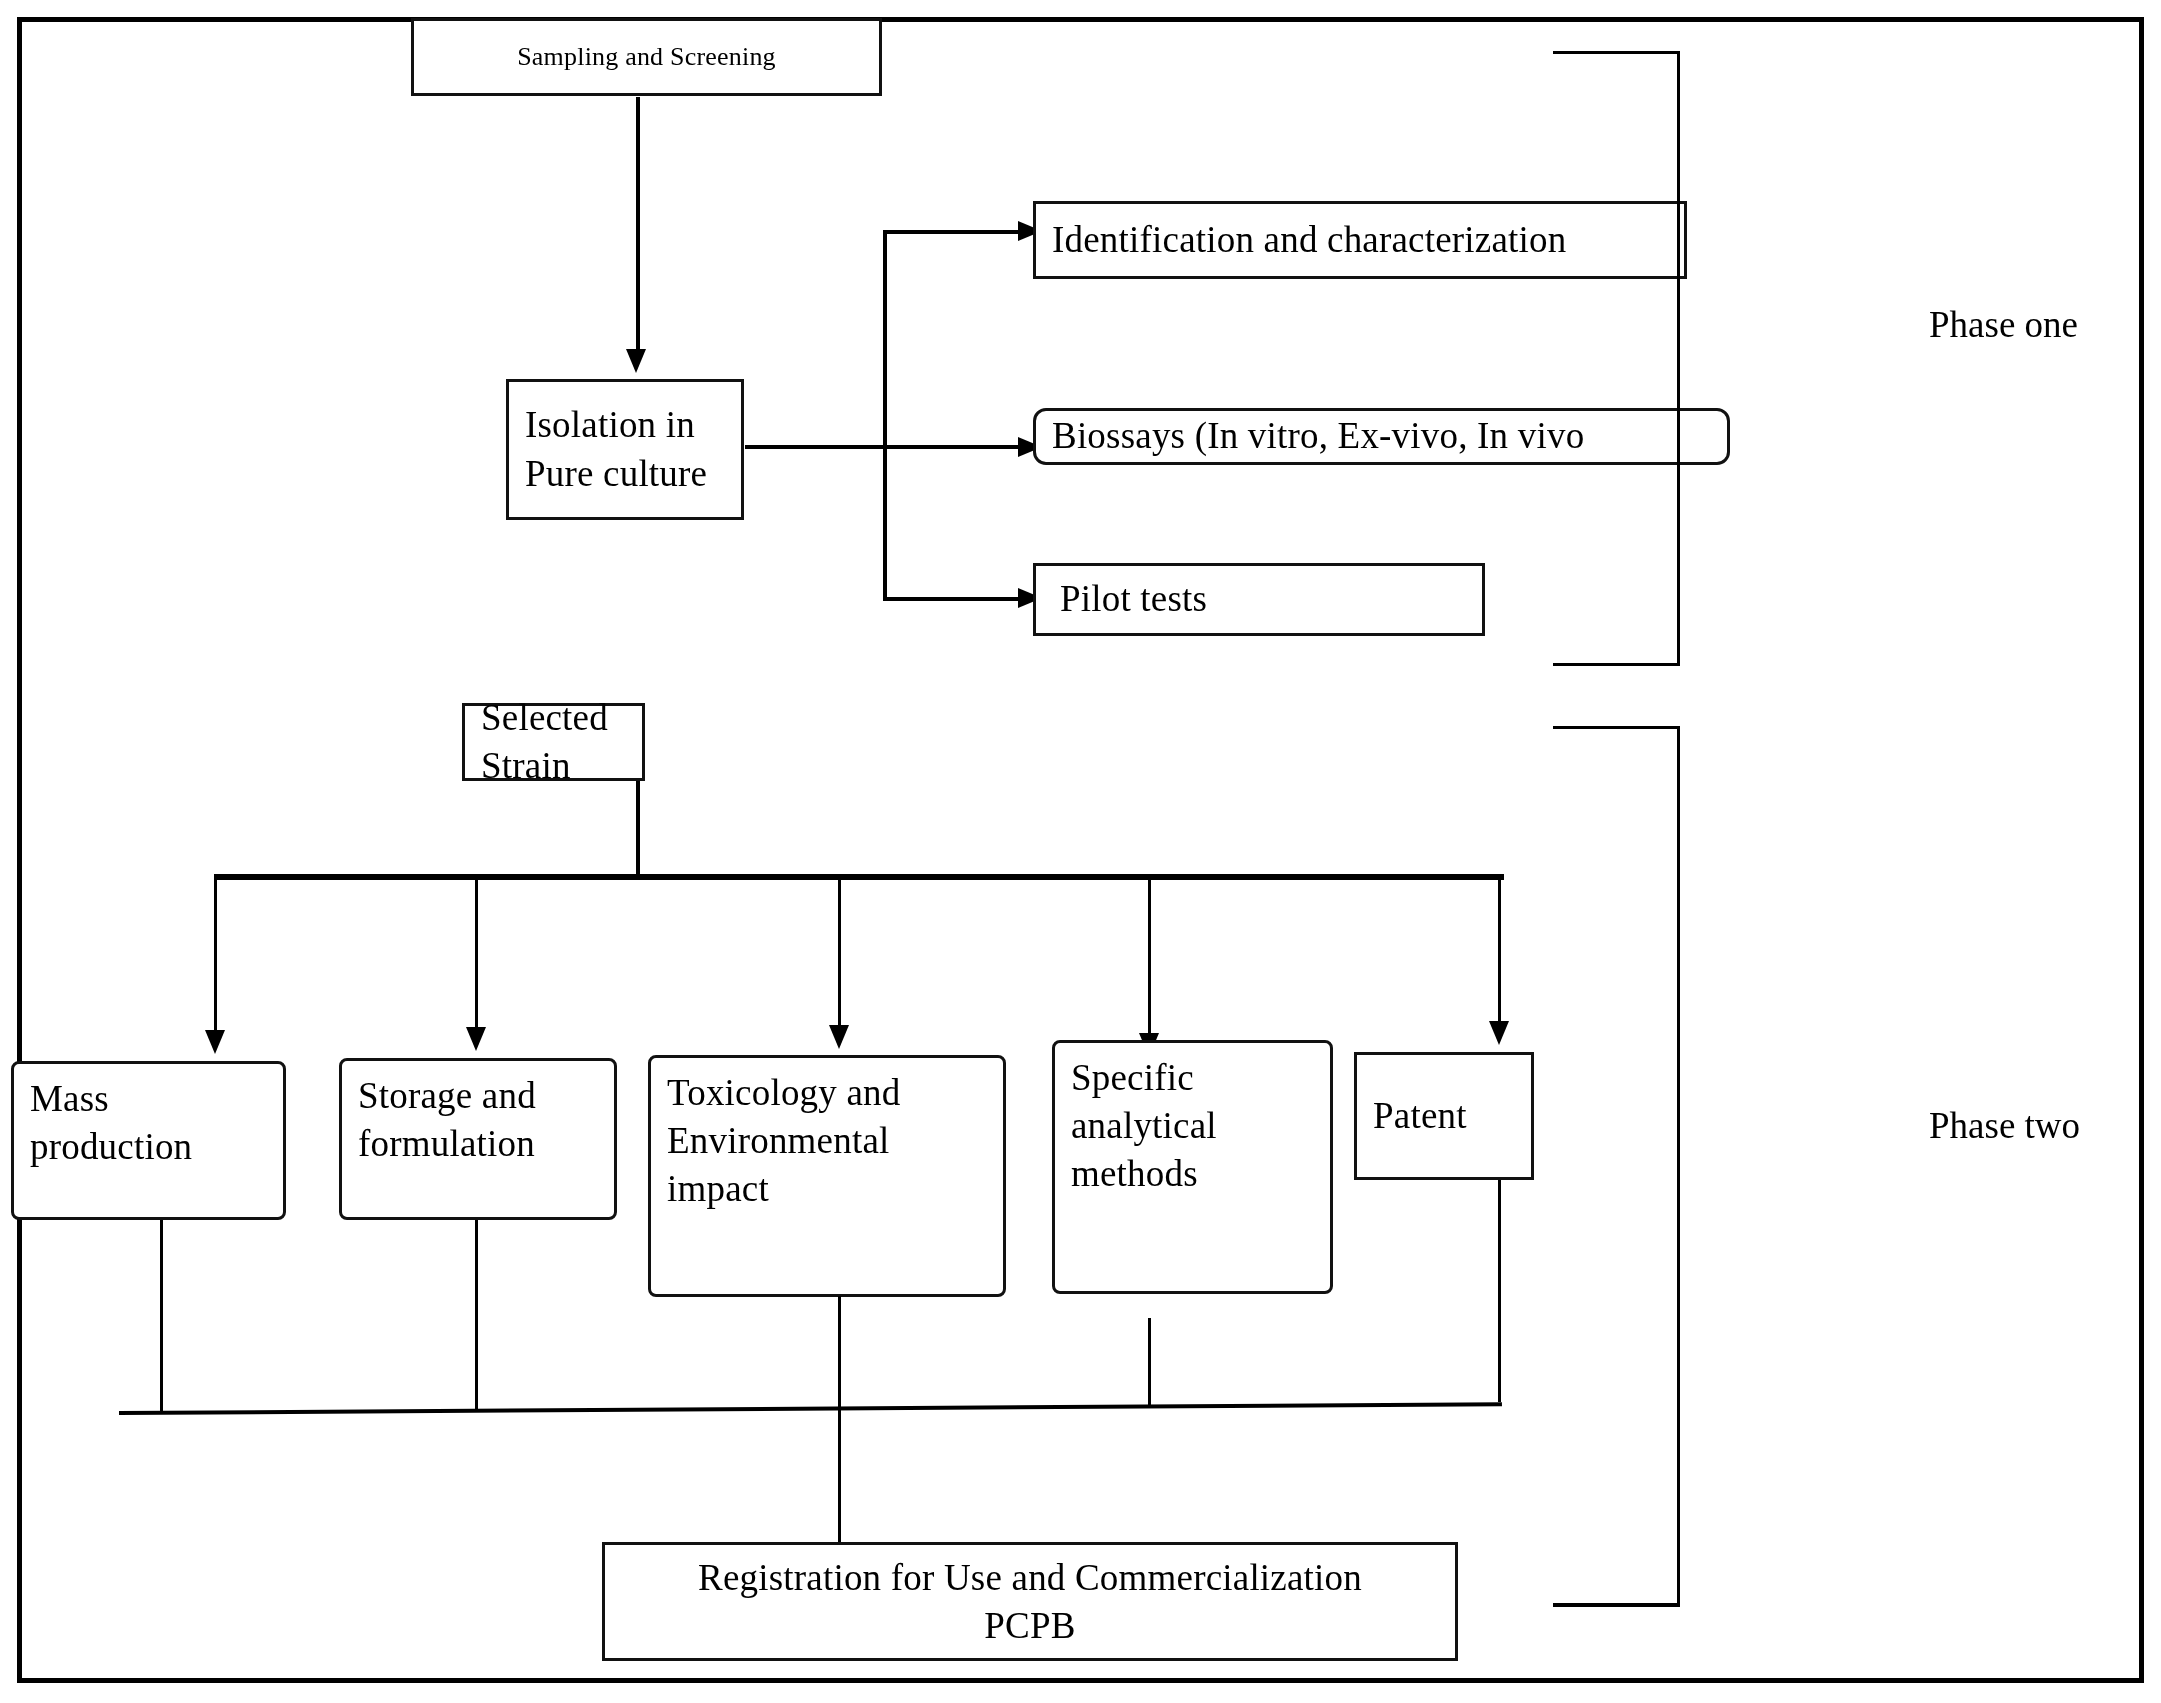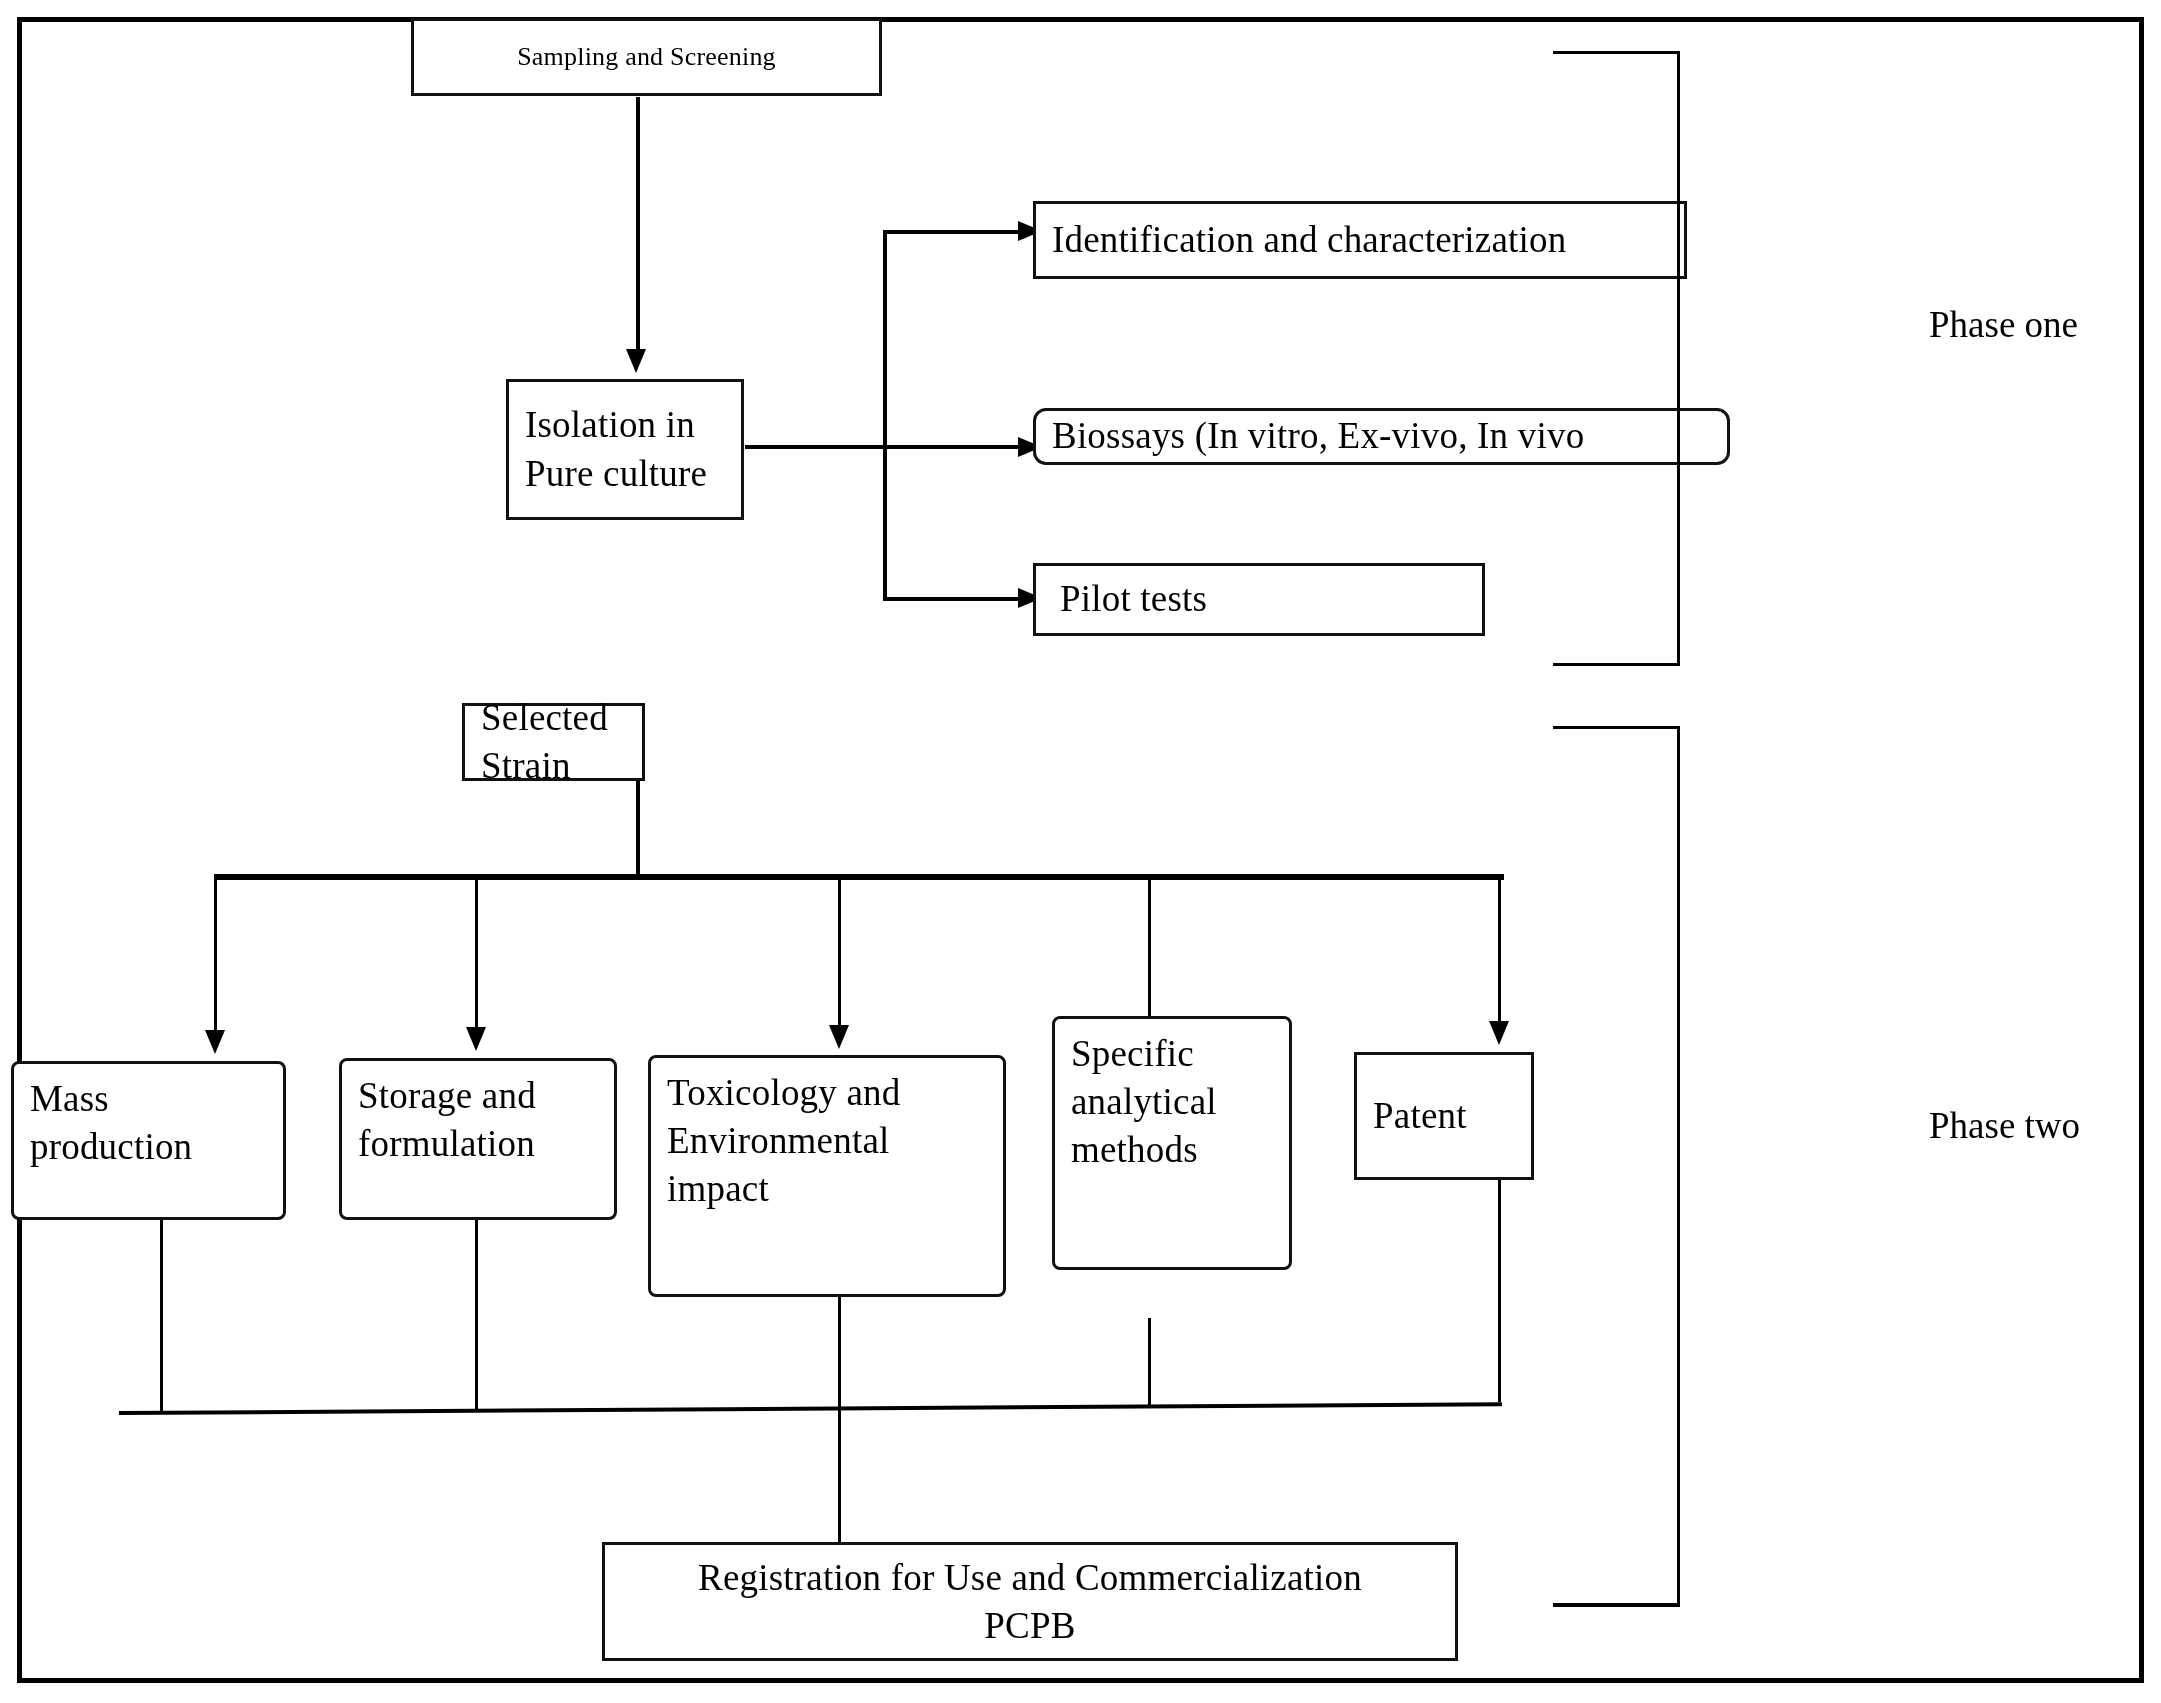--- a/index.html
+++ b/index.html
@@ -132,21 +132,21 @@
   <div class="node top" style="left:11px;top:1061px;width:275px;height:159px;">Mass
 production</div>
 
   <div class="node top" style="left:339px;top:1058px;width:278px;height:162px;">Storage and
 formulation</div>
 
   <div class="node top" style="left:648px;top:1055px;width:358px;height:242px;">Toxicology and
 Environmental
 impact</div>
 
-  <div class="node top" style="left:1052px;top:1016px;width:240px;height:254px;">Specific
+  <div class="node top" style="left:1052px;top:1040px;width:281px;height:254px;">Specific
 analytical
 methods</div>
 
   <div class="node" style="left:1354px;top:1052px;width:180px;height:128px;">Patent</div>
 
   <div class="ln v-thin" style="left:160px;top:1220px;width:3.1px;height:193px;"></div>
   <div class="ln v-thin" style="left:475px;top:1220px;width:3.1px;height:190px;"></div>
   <div class="ln v-thin" style="left:838px;top:1296px;width:3.1px;height:248px;"></div>
   <div class="ln v-thin" style="left:1148px;top:1318px;width:3.1px;height:87px;"></div>
   <div class="ln v-thin" style="left:1498px;top:1180px;width:3.1px;height:222px;"></div>

